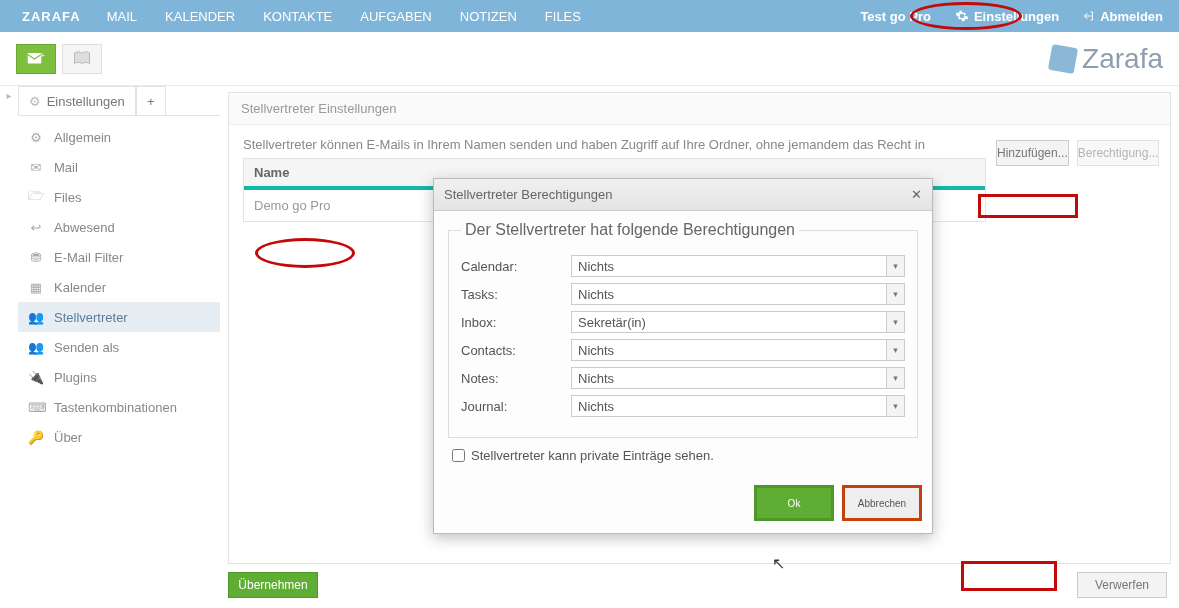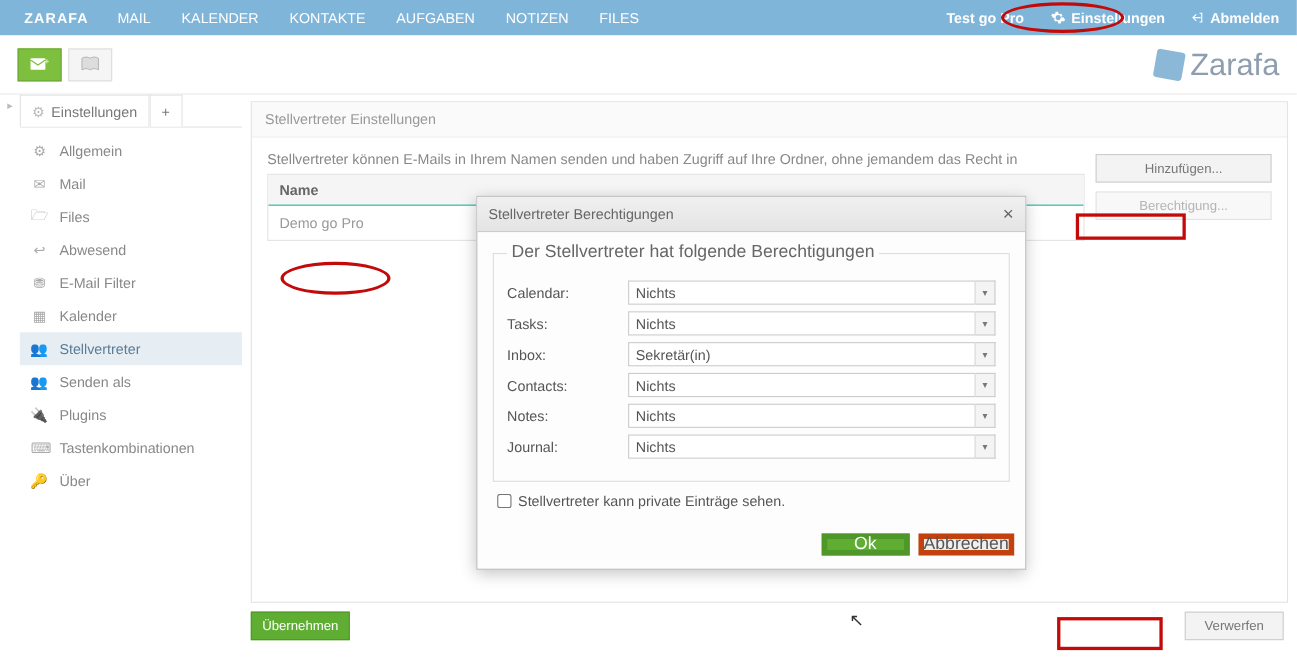--- a/index.html
+++ b/index.html
@@ -34,32 +34,32 @@
   .leftcol { width: 202px; }
   .tabstrip { height: 30px; display: flex; align-items: stretch; border-bottom: 1px solid #e3e3e3; }
   .tabstrip .tab { display: flex; align-items: center; gap: 6px; padding: 0 10px; border: 1px solid #e3e3e3; border-bottom: none; background: #fff; cursor: pointer; color: #777; }
   .tabstrip .tab.plus { width: 30px; justify-content: center; }
 
   .sidenav { padding: 6px 0; }
   .sidenav .item { display: flex; align-items: center; gap: 10px; height: 30px; padding: 0 10px; color: #888; cursor: pointer; }
   .sidenav .item .ic { width: 16px; text-align: center; color: #aaa; }
   .sidenav .item.active { background: #e7eef3; color: #5a7c98; }
 
-  .maincol { flex: 1; padding: 6px 8px 24px 8px; display: flex; flex-direction: column; }
+  .maincol { flex: 1; padding: 6px 8px 8px 8px; display: flex; flex-direction: column; }
   .panel { border: 1px solid #e3e3e3; flex: 1; display: flex; flex-direction: column; background: #fff; }
   .panel-header { height: 32px; display: flex; align-items: center; padding: 0 12px; color: #999; border-bottom: 1px solid #eee; background: #fafafa; }
   .panel-body { flex: 1; padding: 12px 14px; position: relative; display: flex; gap: 10px; }
   .panel-desc { color: #888; margin-bottom: 6px; }
 
   .list-area { flex: 1; }
   .list-box { border: 1px solid #e3e3e3; }
-  .list-hdr { background: #f5f5f5; border-bottom: 1px solid #14b8a6; padding: 6px 10px; font-weight: bold; color: #666; }
+  .list-hdr { background: #f5f5f5; border-bottom: 4px solid #14b8a6; padding: 6px 10px; font-weight: bold; color: #666; }
   .list-row { padding: 8px 10px; color: #999; cursor: pointer; }
 
-  .action-col { width: 160px; display: flex; flex-direction: column; gap: 8px; padding-top: 3px; }
+  .action-col { width: 160px; display: flex; flex-direction: row; gap: 8px; padding-top: 3px; }
   .btn { height: 26px; border: 1px solid #ccc; background: #f3f3f3; color: #777; display: flex; align-items: center; justify-content: center; cursor: pointer; font-size: 12px; }
   .btn.disabled { opacity: .55; cursor: default; }
 
   .footer-actions { display: flex; justify-content: space-between; gap: 8px; padding: 8px 4px 2px 0; }
   .btn.primary { background: #5fae33; border-color: #4f9729; color: #fff; }
 
   
   .modal { position: absolute; left: 433px; top: 178px; width: 500px; background: #fdfdfd; border: 1px solid #bbb; box-shadow: 0 4px 14px rgba(0,0,0,.25); z-index: 50; }
   .modal-title { height: 32px; background: linear-gradient(#f0f0f0,#e4e4e4); border-bottom: 1px solid #ccc; display: flex; align-items: center; justify-content: space-between; padding: 0 10px; color: #666; }
   .modal-title .close { cursor: pointer; color: #666; }
@@ -68,21 +68,21 @@
   fieldset.perm legend { color: #666; padding: 0 4px; font-size: 16px; }
   .perm-row { display: flex; align-items: center; margin: 6px 0; }
   .perm-row .lbl { width: 110px; color: #555; }
   .perm-row .combo { flex: 1; display: flex; }
   .perm-row .combo input { flex: 1; height: 22px; border: 1px solid #ccc; padding: 0 6px; font-size: 13px; color: #555; }
   .perm-row .combo .dd { width: 18px; height: 22px; border: 1px solid #ccc; border-left: none; background: #f4f4f4; display: flex; align-items: center; justify-content: center; cursor: pointer; color: #777; font-size: 9px; }
   .checkline { display: flex; align-items: flex-start; gap: 6px; color: #aaa; font-size: 12px; margin: 4px 0 4px 110px; }
   .checkline input { margin-top: 2px; }
   .private-line { display: flex; align-items: center; gap: 6px; margin: 10px 4px; color: #555; }
   .modal-footer { display: flex; justify-content: flex-end; gap: 8px; padding: 6px 10px 12px 10px; }
-  .modal-footer .mbtn { min-width: 80px; height: 20px; border: 5px solid #c2410c; background: #eee; color: #555; display: flex; align-items: center; justify-content: center; cursor: pointer; font-size: 16px; }
+  .modal-footer .mbtn { min-width: 80px; height: 36px; border: 3px solid #c2410c; background: #eee; color: #555; display: flex; align-items: center; justify-content: center; cursor: pointer; font-size: 10px; }
   .modal-footer .mbtn.ok { background: #5fae33; border-color: #4f9729; color: #fff; }
 
   .cursor { position: absolute; left: 772px; top: 554px; font-size: 16px; color: #333; pointer-events:none; }
 </style>
 </head>
 <body>
 
 <div class="topbar">
   <div class="brand">ZARAFA</div>
   <div class="nav-item">MAIL</div>

